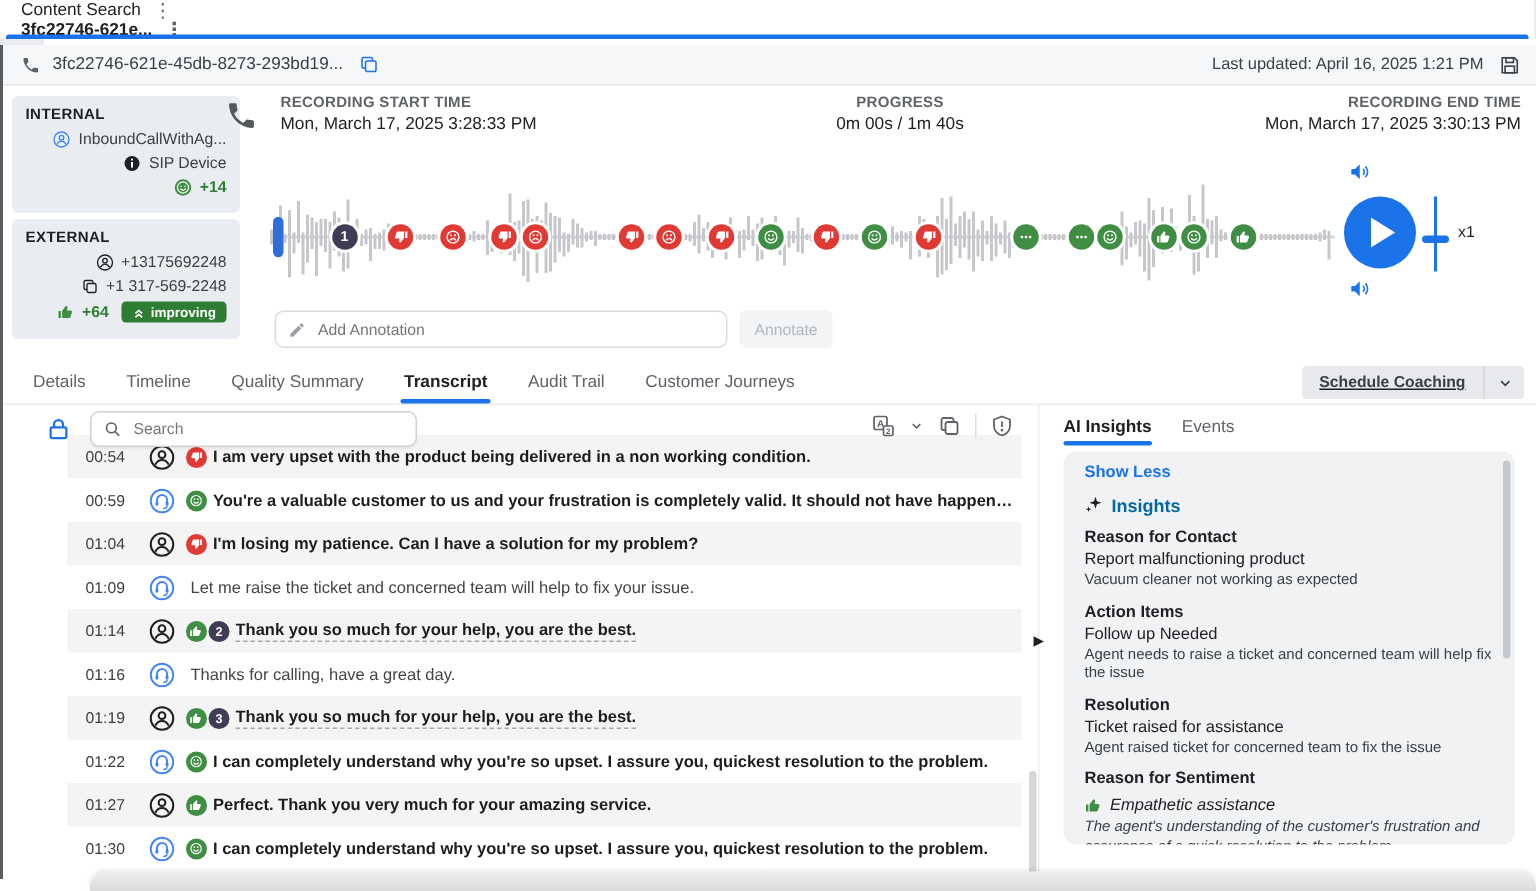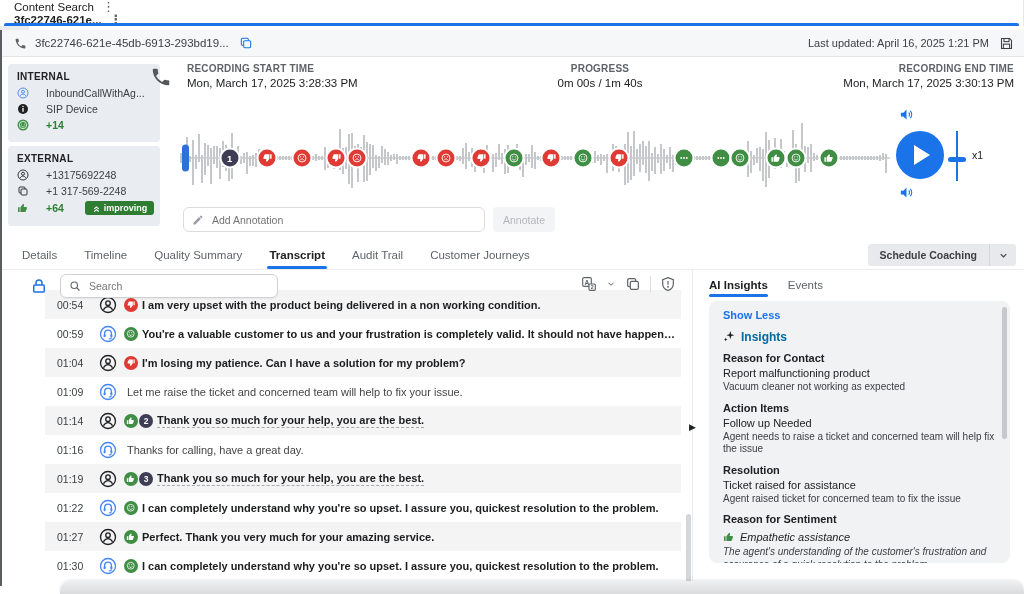--- a/index.html
+++ b/index.html
@@ -22,21 +22,21 @@
   .call-id{font-size:11.5px;color:#3c4043;}
   .hcopy{width:14px;height:14px;color:#1a73e8;margin-left:10px;cursor:pointer;}
   .hspacer{flex:1;}
   .last-updated{font-size:11px;color:#3c4043;margin-right:10px;}
   .floppy{width:15px;height:15px;color:#3c4043;cursor:pointer;}
 
   
   .player{position:absolute;left:0;top:57px;right:0;height:183px;background:#fff;}
   .pcard{position:absolute;left:8px;width:152px;background:#e9edf1;border-radius:4px;padding:7px 9px;box-sizing:border-box;}
   .pcard .ptitle{font-size:10px;font-weight:bold;letter-spacing:.3px;color:#202124;margin-bottom:5px;}
-  .prow{display:flex;align-items:center;gap:17px;font-size:10.5px;color:#3c4043;margin-bottom:4px;white-space:nowrap;}
+  .prow{display:flex;align-items:center;gap:5px;font-size:10.5px;color:#3c4043;margin-bottom:4px;white-space:nowrap;justify-content:flex-end;}
   .prow .pic{width:12px;height:12px;flex:none;}
   .pic.blue{color:#4285f4;} .pic.dark{color:#202124;} .pic.green{color:#3f8e44;}
   .score{color:#2e7d32;font-weight:bold;}
   .badge-improving{display:inline-flex;align-items:center;gap:3px;background:#2e7d32;color:#fff;font-size:9px;font-weight:bold;border-radius:3px;padding:2px 7px;margin-left:4px;}
   .badge-improving .pic{width:9px;height:9px;color:#fff;}
   .big-phone{position:absolute;left:150px;top:9px;width:22px;height:22px;color:#54575b;}
   .tblock .tl{font-size:10px;font-weight:bold;color:#5f6368;letter-spacing:.2px;}
   .tblock .tv{font-size:11.5px;color:#202124;margin-top:3px;}
   .rec-start{position:absolute;left:187px;top:6px;}
   .progress-block{position:absolute;left:600px;top:6px;transform:translateX(-50%);text-align:center;}
@@ -62,21 +62,21 @@
   .play-btn .tri{width:0;height:0;border-left:16px solid #fff;border-top:10px solid transparent;border-bottom:10px solid transparent;margin-left:4px;}
   .speed-slider{position:absolute;left:956px;top:74px;width:2px;height:50px;background:#1a73e8;cursor:pointer;}
   .speed-handle{position:absolute;left:-8px;top:26px;width:18px;height:5px;border-radius:3px;background:#1a73e8;cursor:grab;}
   .speed-label{position:absolute;left:972px;top:92px;font-size:10.5px;color:#202124;}
 
   
   .tabnav{position:absolute;left:0;top:240px;right:0;height:30px;background:#fff;border-bottom:1px solid #ececee;display:flex;align-items:center;gap:27px;padding-left:22px;box-sizing:border-box;z-index:2;}
   .ntab{font-size:11.5px;color:#5f6368;cursor:pointer;position:relative;height:100%;display:flex;align-items:center;white-space:nowrap;}
   .ntab.active{color:#202124;font-weight:bold;}
   .ntab.active::after{content:"";position:absolute;left:-2px;right:-2px;bottom:0;height:3px;background:#1a73e8;border-radius:2px;}
-  .coach-btn{position:absolute;right:8px;top:4px;height:22px;display:flex;align-items:center;background:#e7e9ec;border-radius:3px;cursor:pointer;}
+  .coach-btn{position:absolute;right:8px;top:4px;height:22px;display:flex;align-items:center;background:#e7e9ec;border-radius:3px;cursor:pointer;text-decoration:underline;}
   .coach-btn .cl{font-size:10.5px;font-weight:bold;color:#3c4043;padding:0 12px;}
   .coach-btn .cdiv{width:1px;height:22px;background:#d3d5d8;}
   .coach-btn .cchev{width:26px;display:flex;align-items:center;justify-content:center;color:#3c4043;}
   .coach-btn .cchev svg{width:11px;height:11px;}
 
   
   .main{position:absolute;left:0;top:270px;right:0;bottom:0;display:flex;}
   .tpanel{position:relative;width:692px;flex:none;overflow:hidden;}
   .t-toolbar{position:absolute;left:0;top:2px;right:0;height:28px;z-index:3;display:flex;align-items:center;}
   .lock{width:18px;height:18px;color:#1a73e8;margin-left:30px;cursor:pointer;}
@@ -144,21 +144,21 @@
     </div>
     <div class="newtab">+</div>
   </div>
 
   <div class="headerbar">
     <span class="ic">
         <svg viewBox="0 0 24 24" width="100%" height="100%" fill="currentColor">
           <path d="M6.6 10.8a15.6 15.6 0 0 0 6.6 6.6l2.2-2.2a1 1 0 0 1 1-.25c1.1.37 2.3.57 3.6.57a1 1 0 0 1 1 1V20a1 1 0 0 1-1 1C10.9 21 3 13.1 3 4a1 1 0 0 1 1-1h3.5a1 1 0 0 1 1 1c0 1.25.2 2.45.57 3.57a1 1 0 0 1-.25 1z"></path>
         </svg>
       </span>
-    <span class="call-id">3fc22746-621e-45db-6913-293bd19...</span>
+    <span class="call-id">3fc22746-621e-45db-8273-293bd19...</span>
     <span class="hcopy">
         <svg viewBox="0 0 24 24" width="100%" height="100%" fill="none" stroke="currentColor" stroke-width="1.8">
           <rect x="8" y="8" width="12" height="12" rx="2"></rect>
           <path d="M16 8V6a2 2 0 0 0-2-2H6a2 2 0 0 0-2 2v8a2 2 0 0 0 2 2h2"></path>
         </svg>
       </span>
     <span class="hspacer"></span>
     <span class="last-updated">Last updated: April 16, 2025 1:21 PM</span>
     <span class="floppy">
         <svg viewBox="0 0 24 24" width="100%" height="100%" fill="none" stroke="currentColor" stroke-width="1.7">

